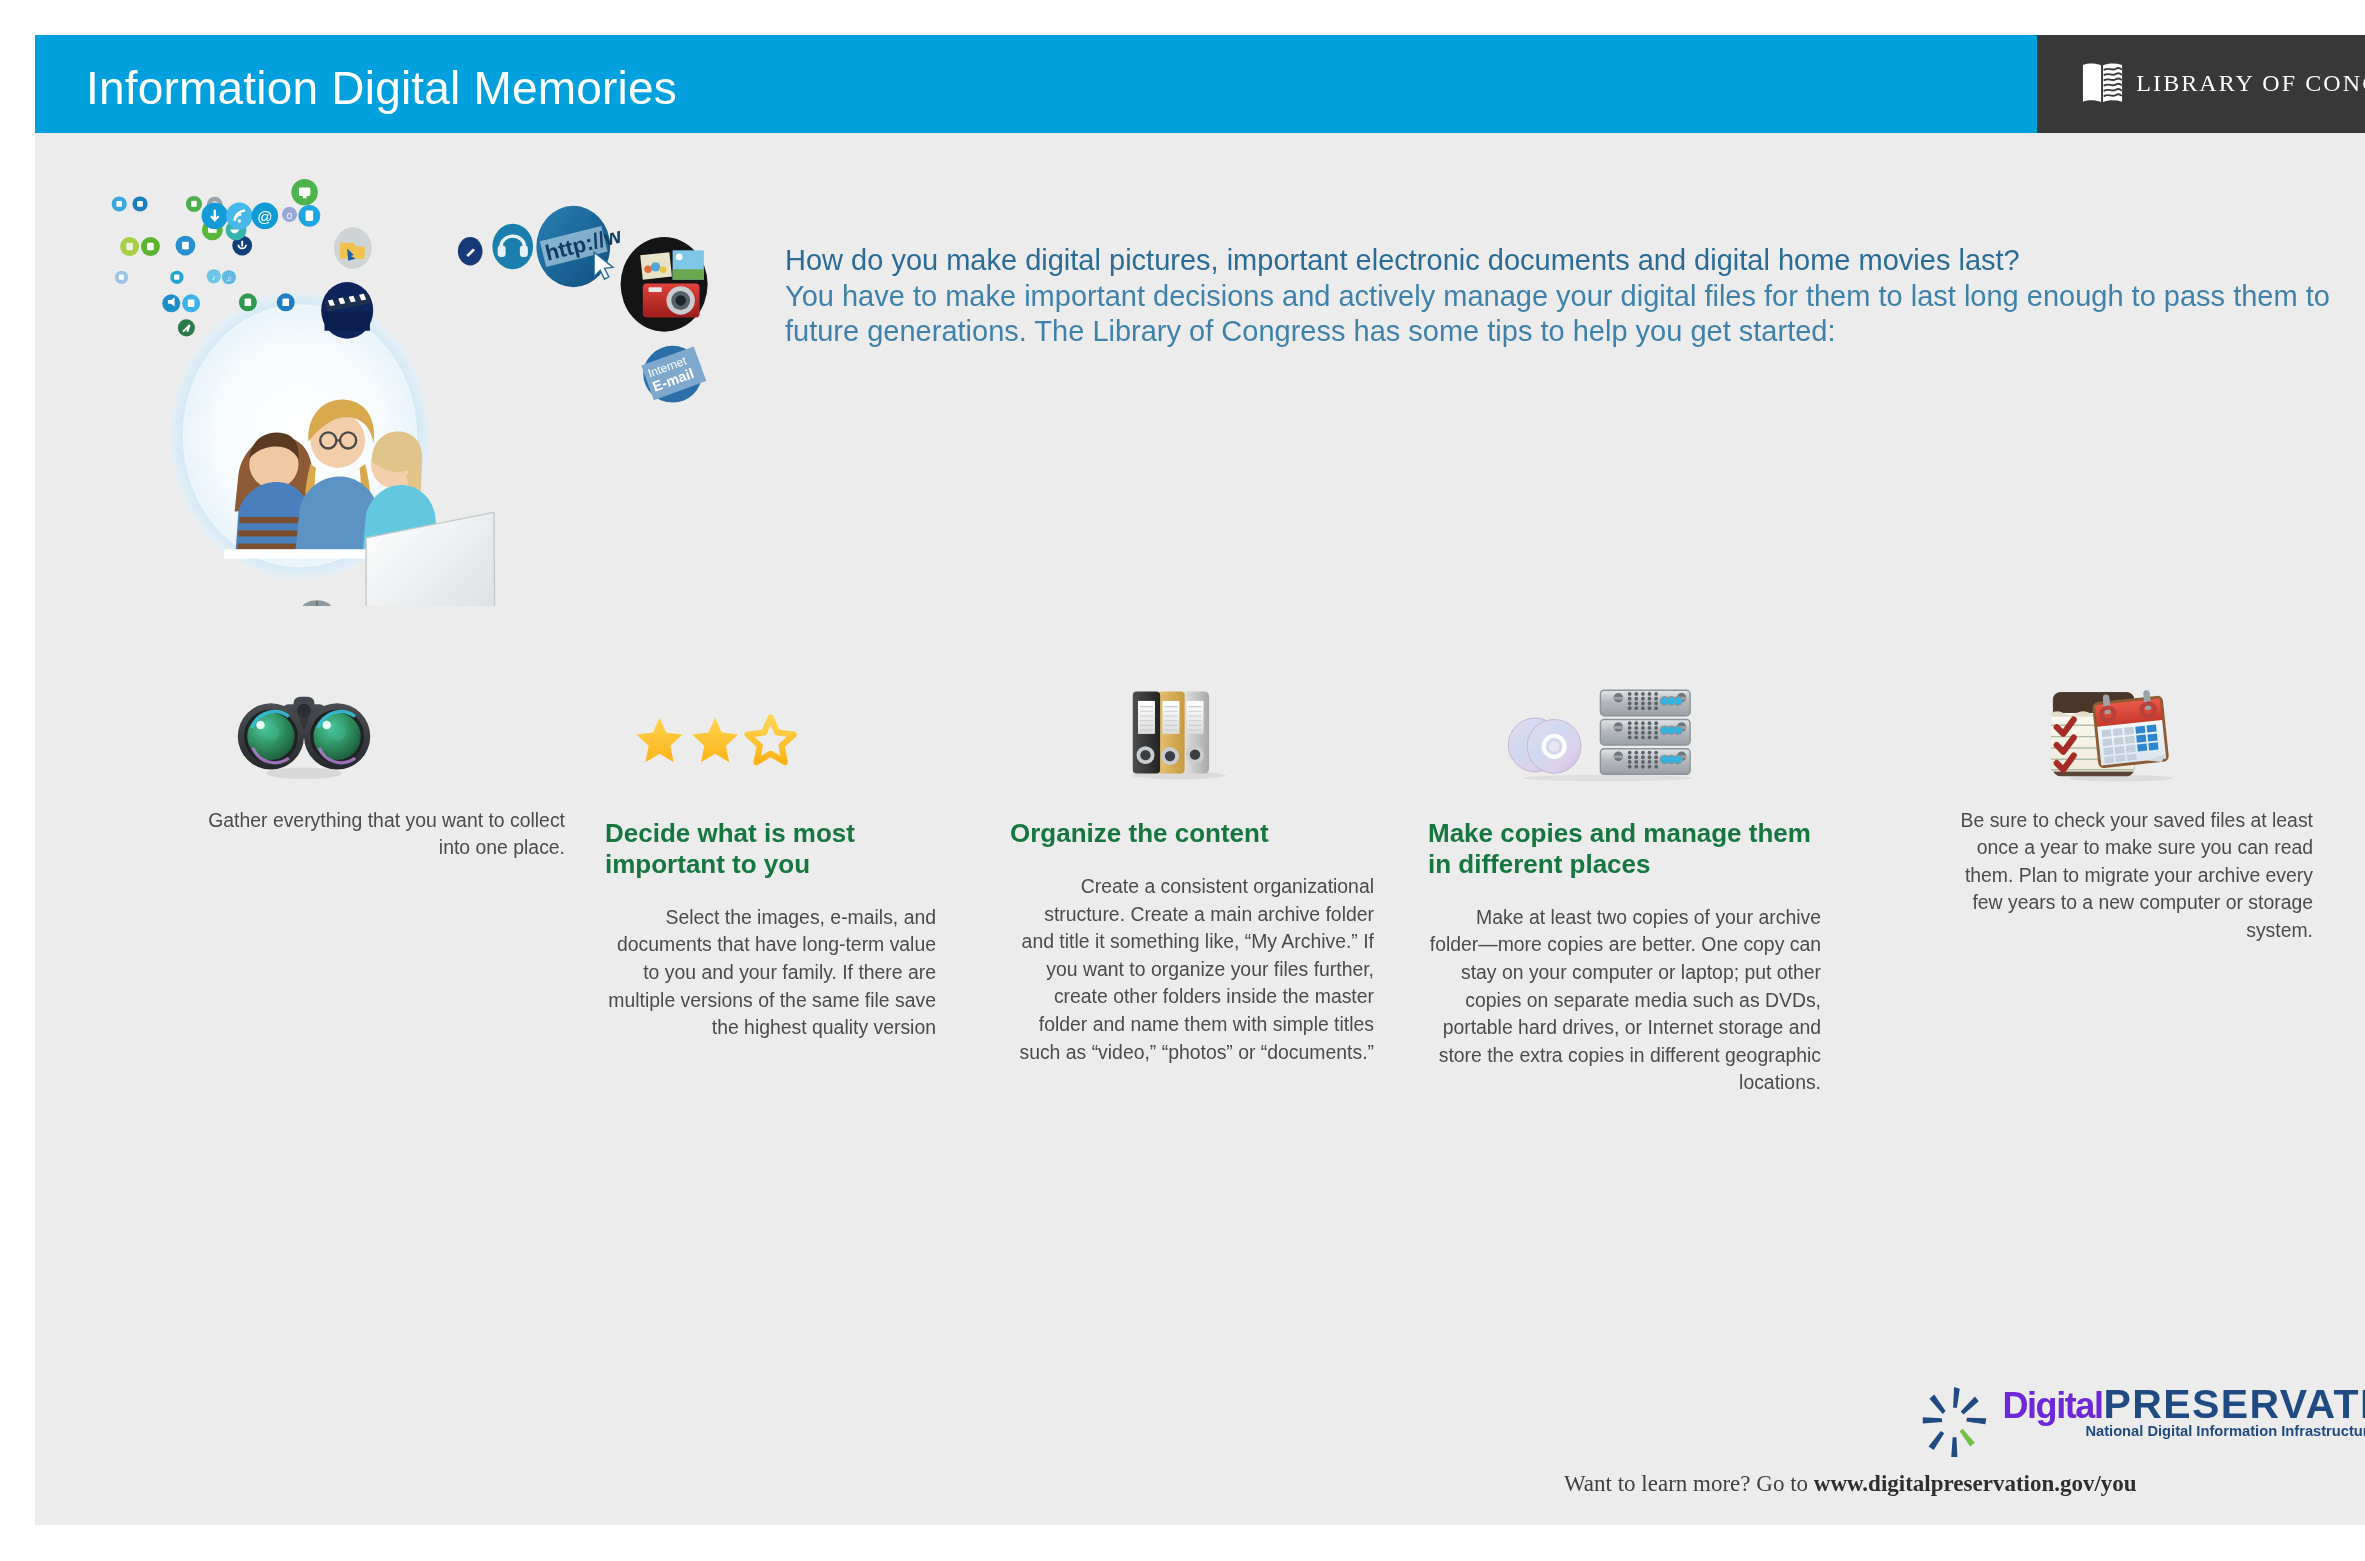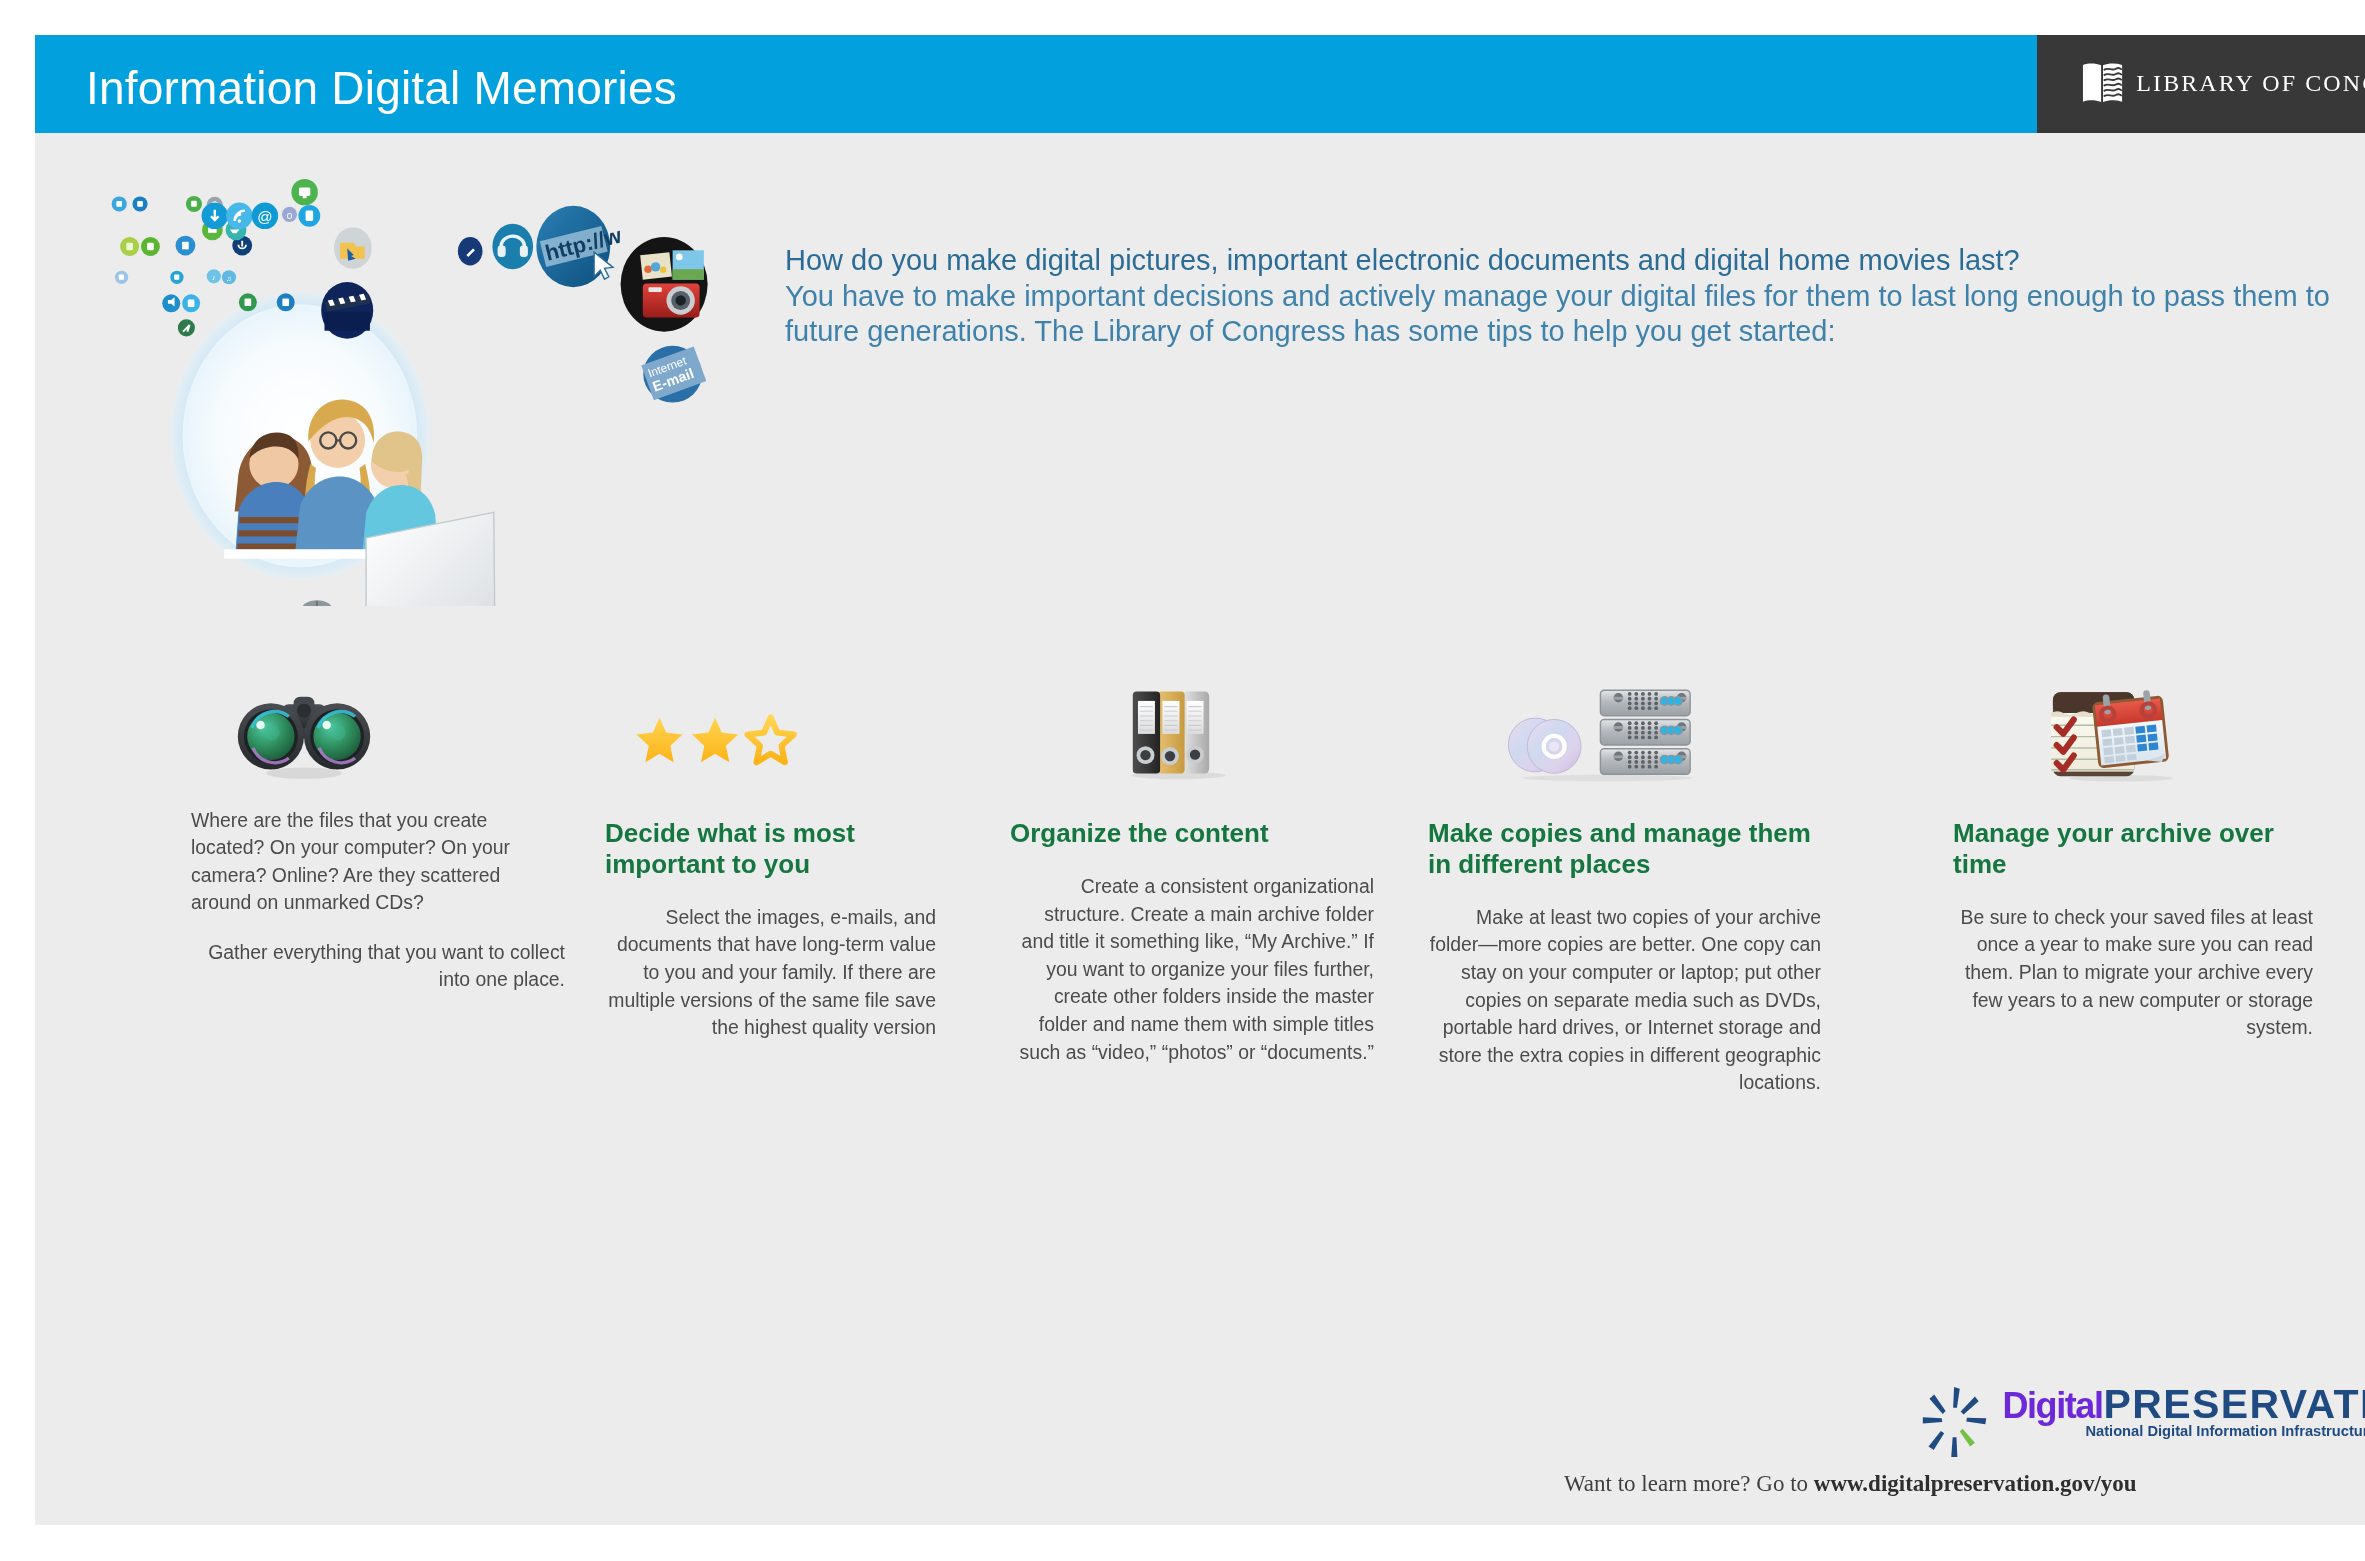--- a/index.html
+++ b/index.html
@@ -425,21 +425,20 @@
           <path d="M178 86 a50 50 0 0 1 78 -24" stroke="#37c0d8" stroke-width="7" fill="none" opacity="0.9"></path>
           <path d="M40 128 a50 50 0 0 0 76 22" stroke="#b07ed0" stroke-width="7" fill="none" opacity="0.85"></path>
           <path d="M180 128 a50 50 0 0 0 76 22" stroke="#b07ed0" stroke-width="7" fill="none" opacity="0.85"></path>
           <circle cx="56" cy="80" r="9" fill="#e9fff4"></circle>
           <circle cx="196" cy="80" r="9" fill="#e9fff4"></circle>
           <circle cx="80" cy="96" r="16" fill="#3fb98e" opacity="0.45"></circle>
           <circle cx="220" cy="96" r="16" fill="#3fb98e" opacity="0.45"></circle>
         </svg>
       </div>
       <div class="col-body">
-        <p>Where are the files that you create located? On your computer? On your camera? Online? Are they scattered around on unmarked CDs?</p>
         <p>Gather everything that you want to collect into one place.</p>
       </div>
     </div>
 
     <div class="col" style="left:570px; width:331px;">
       <div class="col-icon" style="padding-left:27.4px;">
         <svg width="170" height="73" viewBox="0 0 360 155">
           <defs>
             <linearGradient id="starg" x1="0" y1="0" x2="0" y2="1">
               <stop offset="0%" stop-color="#ffd552"></stop>
@@ -696,21 +695,20 @@
             <path d="M200 176 l40 -10 l-10 16 z" fill="#cfd8e0"></path>
             <g>
               <rect x="120" y="28" width="14" height="42" rx="7" fill="#9ca3a9"></rect>
               <circle cx="127" cy="70" r="14" fill="none" stroke="#b8413a" stroke-width="9"></circle>
               <rect x="206" y="28" width="14" height="42" rx="7" fill="#9ca3a9"></rect>
               <circle cx="213" cy="70" r="14" fill="none" stroke="#b8413a" stroke-width="9"></circle>
             </g>
           </g>
         </svg>
       </div>
-      <div class="col-title">Manage your archive over time</div>
       <div class="col-body">
         <p>Be sure to check your saved files at least once a year to make sure you can read them. Plan to migrate your archive every few years to a new computer or storage system.</p>
       </div>
     </div>
   </div>
 
   <div class="dp-logo">
     <span>
       <svg class="dp-burst" viewBox="0 0 150 160">
         <g fill="#1f4b82">

